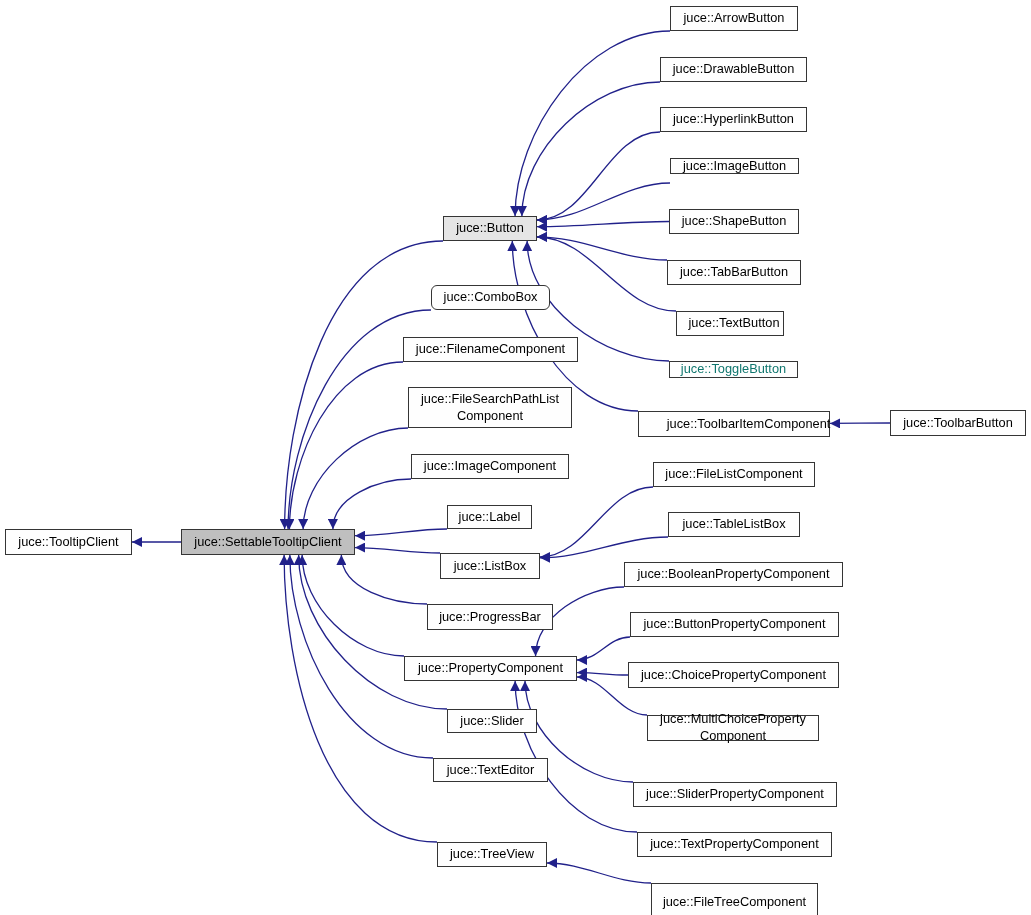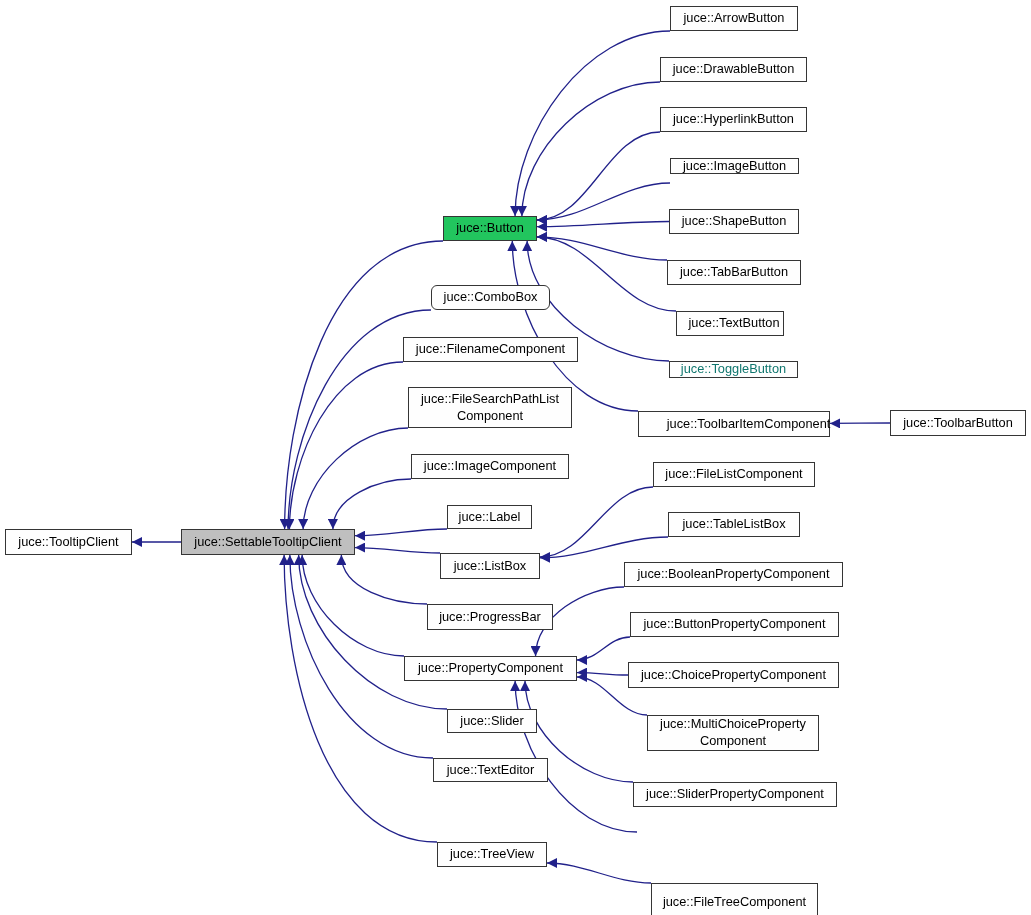--- a/index.html
+++ b/index.html
@@ -77,21 +77,21 @@
       <path d="M630,637 C608,637 599,660 577,660" fill="none" stroke="#21218a" stroke-width="1.3" marker-end="url(#arrow)"></path>
       <path d="M628,675 C606,675 599,672.5890909090909 577,672.5890909090909" fill="none" stroke="#21218a" stroke-width="1.3" marker-end="url(#arrow)"></path>
       <path d="M647,715 C619.1227691475642,715 604.8772308524358,677 577,677" fill="none" stroke="#21218a" stroke-width="1.3" marker-end="url(#arrow)"></path>
       <path d="M633,782 C581.2528918457953,782 525.0264317180616,732.7471081542047 525.0264317180616,681" fill="none" stroke="#21218a" stroke-width="1.3" marker-end="url(#arrow)"></path>
       <path d="M637,832 C569.086744926695,832 515.1406727828746,748.913255073305 515.1406727828746,681" fill="none" stroke="#21218a" stroke-width="1.3" marker-end="url(#arrow)"></path>
       <path d="M651,883 C613.9330335743535,883 584.0669664256465,863 547,863" fill="none" stroke="#21218a" stroke-width="1.3" marker-end="url(#arrow)"></path>
     </svg>
 
 <div class="node" style="left: 5px; top: 529px; width: 127px; height: 26px; border-color: rgb(53, 53, 53); background: rgb(254, 254, 254); color: rgb(0, 0, 0);">juce::TooltipClient</div>
     <div class="node highlighted" style="left: 181px; top: 529px; width: 174px; height: 26px; border-color: rgb(53, 53, 53); background: rgb(191, 191, 191); color: rgb(0, 0, 0);">juce::SettableTooltipClient</div>
-    <div class="node" style="left: 443px; top: 216px; width: 94px; height: 25px; border-color: rgb(53, 53, 53); background: #22c55e; color: rgb(0, 0, 0);">juce::Button</div>
+    <div class="node" style="left: 443px; top: 216px; width: 94px; height: 25px; border-color: rgb(53, 53, 53); background: #e5e5e5; color: rgb(0, 0, 0);">juce::Button</div>
     <div class="node" style="left: 431px; top: 285px; width: 119px; height: 25px; border-color: rgb(53, 53, 53); background: rgb(254, 254, 254); color: rgb(0, 0, 0); border-radius: 6px;">juce::ComboBox</div>
     <div class="node" style="left: 403px; top: 337px; width: 175px; height: 25px; border-color: rgb(53, 53, 53); background: rgb(254, 254, 254); color: rgb(0, 0, 0);">juce::FilenameComponent</div>
     <div class="node" style="left: 408px; top: 387px; width: 164px; height: 41px; border-color: rgb(53, 53, 53); background: rgb(254, 254, 254); color: rgb(0, 0, 0);">juce::FileSearchPathList
 Component</div>
     <div class="node" style="left: 411px; top: 454px; width: 158px; height: 25px; border-color: rgb(53, 53, 53); background: rgb(254, 254, 254); color: rgb(0, 0, 0);">juce::ImageComponent</div>
     <div class="node" style="left: 447px; top: 505px; width: 85px; height: 24px; border-color: rgb(53, 53, 53); background: rgb(254, 254, 254); color: rgb(0, 0, 0);">juce::Label</div>
     <div class="node" style="left: 440px; top: 553px; width: 100px; height: 26px; border-color: rgb(53, 53, 53); background: rgb(254, 254, 254); color: rgb(0, 0, 0);">juce::ListBox</div>
     <div class="node" style="left: 427px; top: 604px; width: 126px; height: 26px; border-color: rgb(53, 53, 53); background: rgb(254, 254, 254); color: rgb(0, 0, 0);">juce::ProgressBar</div>
     <div class="node" style="left: 404px; top: 656px; width: 173px; height: 25px; border-color: rgb(53, 53, 53); background: rgb(254, 254, 254); color: rgb(0, 0, 0);">juce::PropertyComponent</div>
     <div class="node" style="left: 447px; top: 709px; width: 90px; height: 24px; border-color: rgb(53, 53, 53); background: rgb(254, 254, 254); color: rgb(0, 0, 0);">juce::Slider</div>
@@ -105,17 +105,18 @@
     <div class="node" style="left: 667px; top: 260px; width: 134px; height: 25px; border-color: rgb(53, 53, 53); background: rgb(254, 254, 254); color: rgb(0, 0, 0);">juce::TabBarButton</div>
     <div class="node" style="left: 676px; top: 311px; width: 108px; height: 25px; border-color: rgb(53, 53, 53); background: rgb(254, 254, 254); color: rgb(0, 0, 0); padding-left: 8px;">juce::TextButton</div>
     <div class="node" style="left: 669px; top: 361px; width: 129px; height: 17px; border-color: rgb(53, 53, 53); background: rgb(254, 254, 254); color: #0f766e;">juce::ToggleButton</div>
     <div class="node" style="left: 638px; top: 411px; width: 192px; height: 26px; border-color: rgb(53, 53, 53); background: rgb(254, 254, 254); color: rgb(0, 0, 0); padding-left: 29px;">juce::ToolbarItemComponent</div>
     <div class="node" style="left: 890px; top: 410px; width: 136px; height: 26px; border-color: rgb(53, 53, 53); background: rgb(254, 254, 254); color: rgb(0, 0, 0);">juce::ToolbarButton</div>
     <div class="node" style="left: 653px; top: 462px; width: 162px; height: 25px; border-color: rgb(53, 53, 53); background: rgb(254, 254, 254); color: rgb(0, 0, 0);">juce::FileListComponent</div>
     <div class="node" style="left: 668px; top: 512px; width: 132px; height: 25px; border-color: rgb(53, 53, 53); background: rgb(254, 254, 254); color: rgb(0, 0, 0);">juce::TableListBox</div>
     <div class="node" style="left: 624px; top: 562px; width: 219px; height: 25px; border-color: rgb(53, 53, 53); background: rgb(254, 254, 254); color: rgb(0, 0, 0);">juce::BooleanPropertyComponent</div>
     <div class="node" style="left: 630px; top: 612px; width: 209px; height: 25px; border-color: rgb(53, 53, 53); background: rgb(254, 254, 254); color: rgb(0, 0, 0);">juce::ButtonPropertyComponent</div>
     <div class="node" style="left: 628px; top: 662px; width: 211px; height: 26px; border-color: rgb(53, 53, 53); background: rgb(254, 254, 254); color: rgb(0, 0, 0);">juce::ChoicePropertyComponent</div>
-    <div class="node" style="left: 647px; top: 715px; width: 172px; height: 36px; border-color: rgb(53, 53, 53); background: rgb(254, 254, 254); color: rgb(0, 0, 0);">juce::MultiChoiceProperty
+    <div class="node" style="left: 647px; top: 715px; width: 172px; height: 26px; border-color: rgb(53, 53, 53); background: rgb(254, 254, 254); color: rgb(0, 0, 0);">juce::MultiChoiceProperty
 Component</div>
     <div class="node" style="left: 633px; top: 782px; width: 204px; height: 25px; border-color: rgb(53, 53, 53); background: rgb(254, 254, 254); color: rgb(0, 0, 0);">juce::SliderPropertyComponent</div>
+    <div class="node" style="left: 637px; top: 832px; width: 195px; height: 25px; border-color: rgb(53, 53, 53); background: rgb(254, 254, 254); color: rgb(0, 0, 0);">juce::TextPropertyComponent</div>
     <div class="node" style="left: 651px; top: 883px; width: 167px; height: 38px; border-color: rgb(53, 53, 53); background: rgb(254, 254, 254); color: rgb(0, 0, 0);">juce::FileTreeComponent</div>
   </div>
 
 </body></html>

